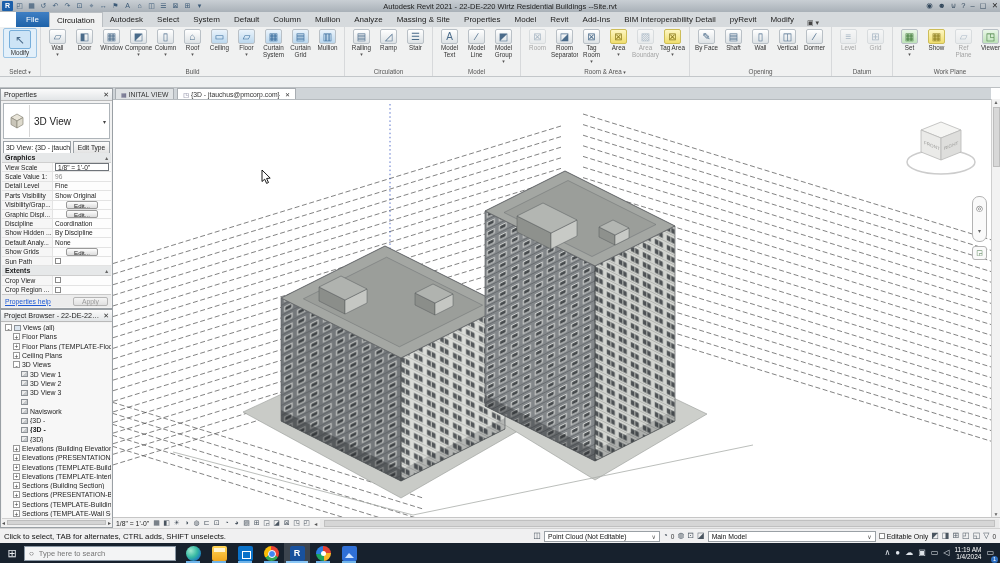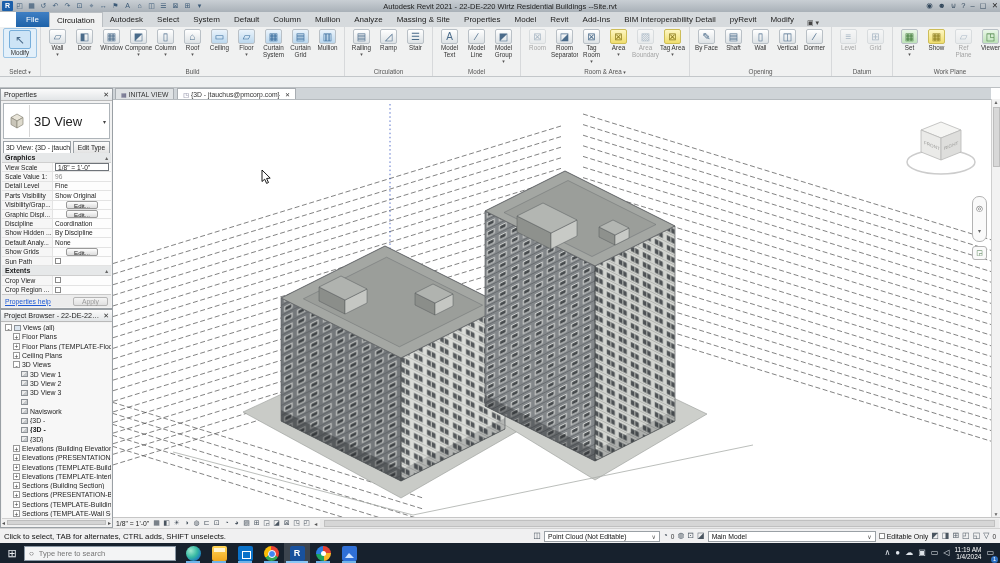--- a/index.html
+++ b/index.html
@@ -51,21 +51,21 @@
   
   .panel{background:#f2f2f2;border:1px solid #9aa0a5;font-size:7.5px;color:#222;overflow:hidden;}
   #properties-panel{left:0;top:88px;width:113px;height:221px;}
   #project-browser{left:0;top:309px;width:113px;height:219px;}
   .panel-header{height:12px;display:flex;align-items:center;background:linear-gradient(#fbfbfb,#e2e5e7);
                 border-bottom:1px solid #b9b9b9;padding:0 3px;font-size:7.2px;white-space:nowrap;}
   .panel-header .ph-title{overflow:hidden;text-overflow:ellipsis;flex:1;}
   .panel-close{font-size:7px;color:#333;padding-left:2px;}
   #type-selector{display:flex;height:36px;background:#fff;border:1px solid #aeb4b9;margin:2px;align-items:center;}
   #type-icon{width:26px;height:32px;border-right:1px solid #d7d7d7;display:flex;align-items:center;justify-content:center;}
-  #type-label{flex:1;padding-left:4px;font-size:13px;}
+  #type-label{flex:1;padding-left:4px;font-size:10px;}
   #type-arrow{font-size:6px;color:#444;padding-right:3px;}
   #instance-row{display:flex;height:13px;margin:0 2px 1px;gap:2px;}
   #instance-select{flex:1;border:1px solid #9aa0a5;background:#fff;font-size:6.8px;display:flex;align-items:center;
                    padding:0 2px;white-space:nowrap;overflow:hidden;}
   #instance-select::after{content:"∨";margin-left:auto;font-size:6px;color:#555;}
   #edit-type-btn{width:37px;border:1px solid #9aa0a5;background:linear-gradient(#fdfdfd,#e2e2e2);
                  font-size:6.6px;display:flex;align-items:center;justify-content:center;white-space:nowrap;}
   #prop-rows{position:absolute;left:1px;right:1px;top:64px;bottom:14px;overflow:hidden;background:#fdfdfd;}
   .psec{height:10px;background:#e6e8e9;border-bottom:1px solid #cfcfcf;font-weight:bold;font-size:7px;
         display:flex;align-items:center;padding:0 3px;}

